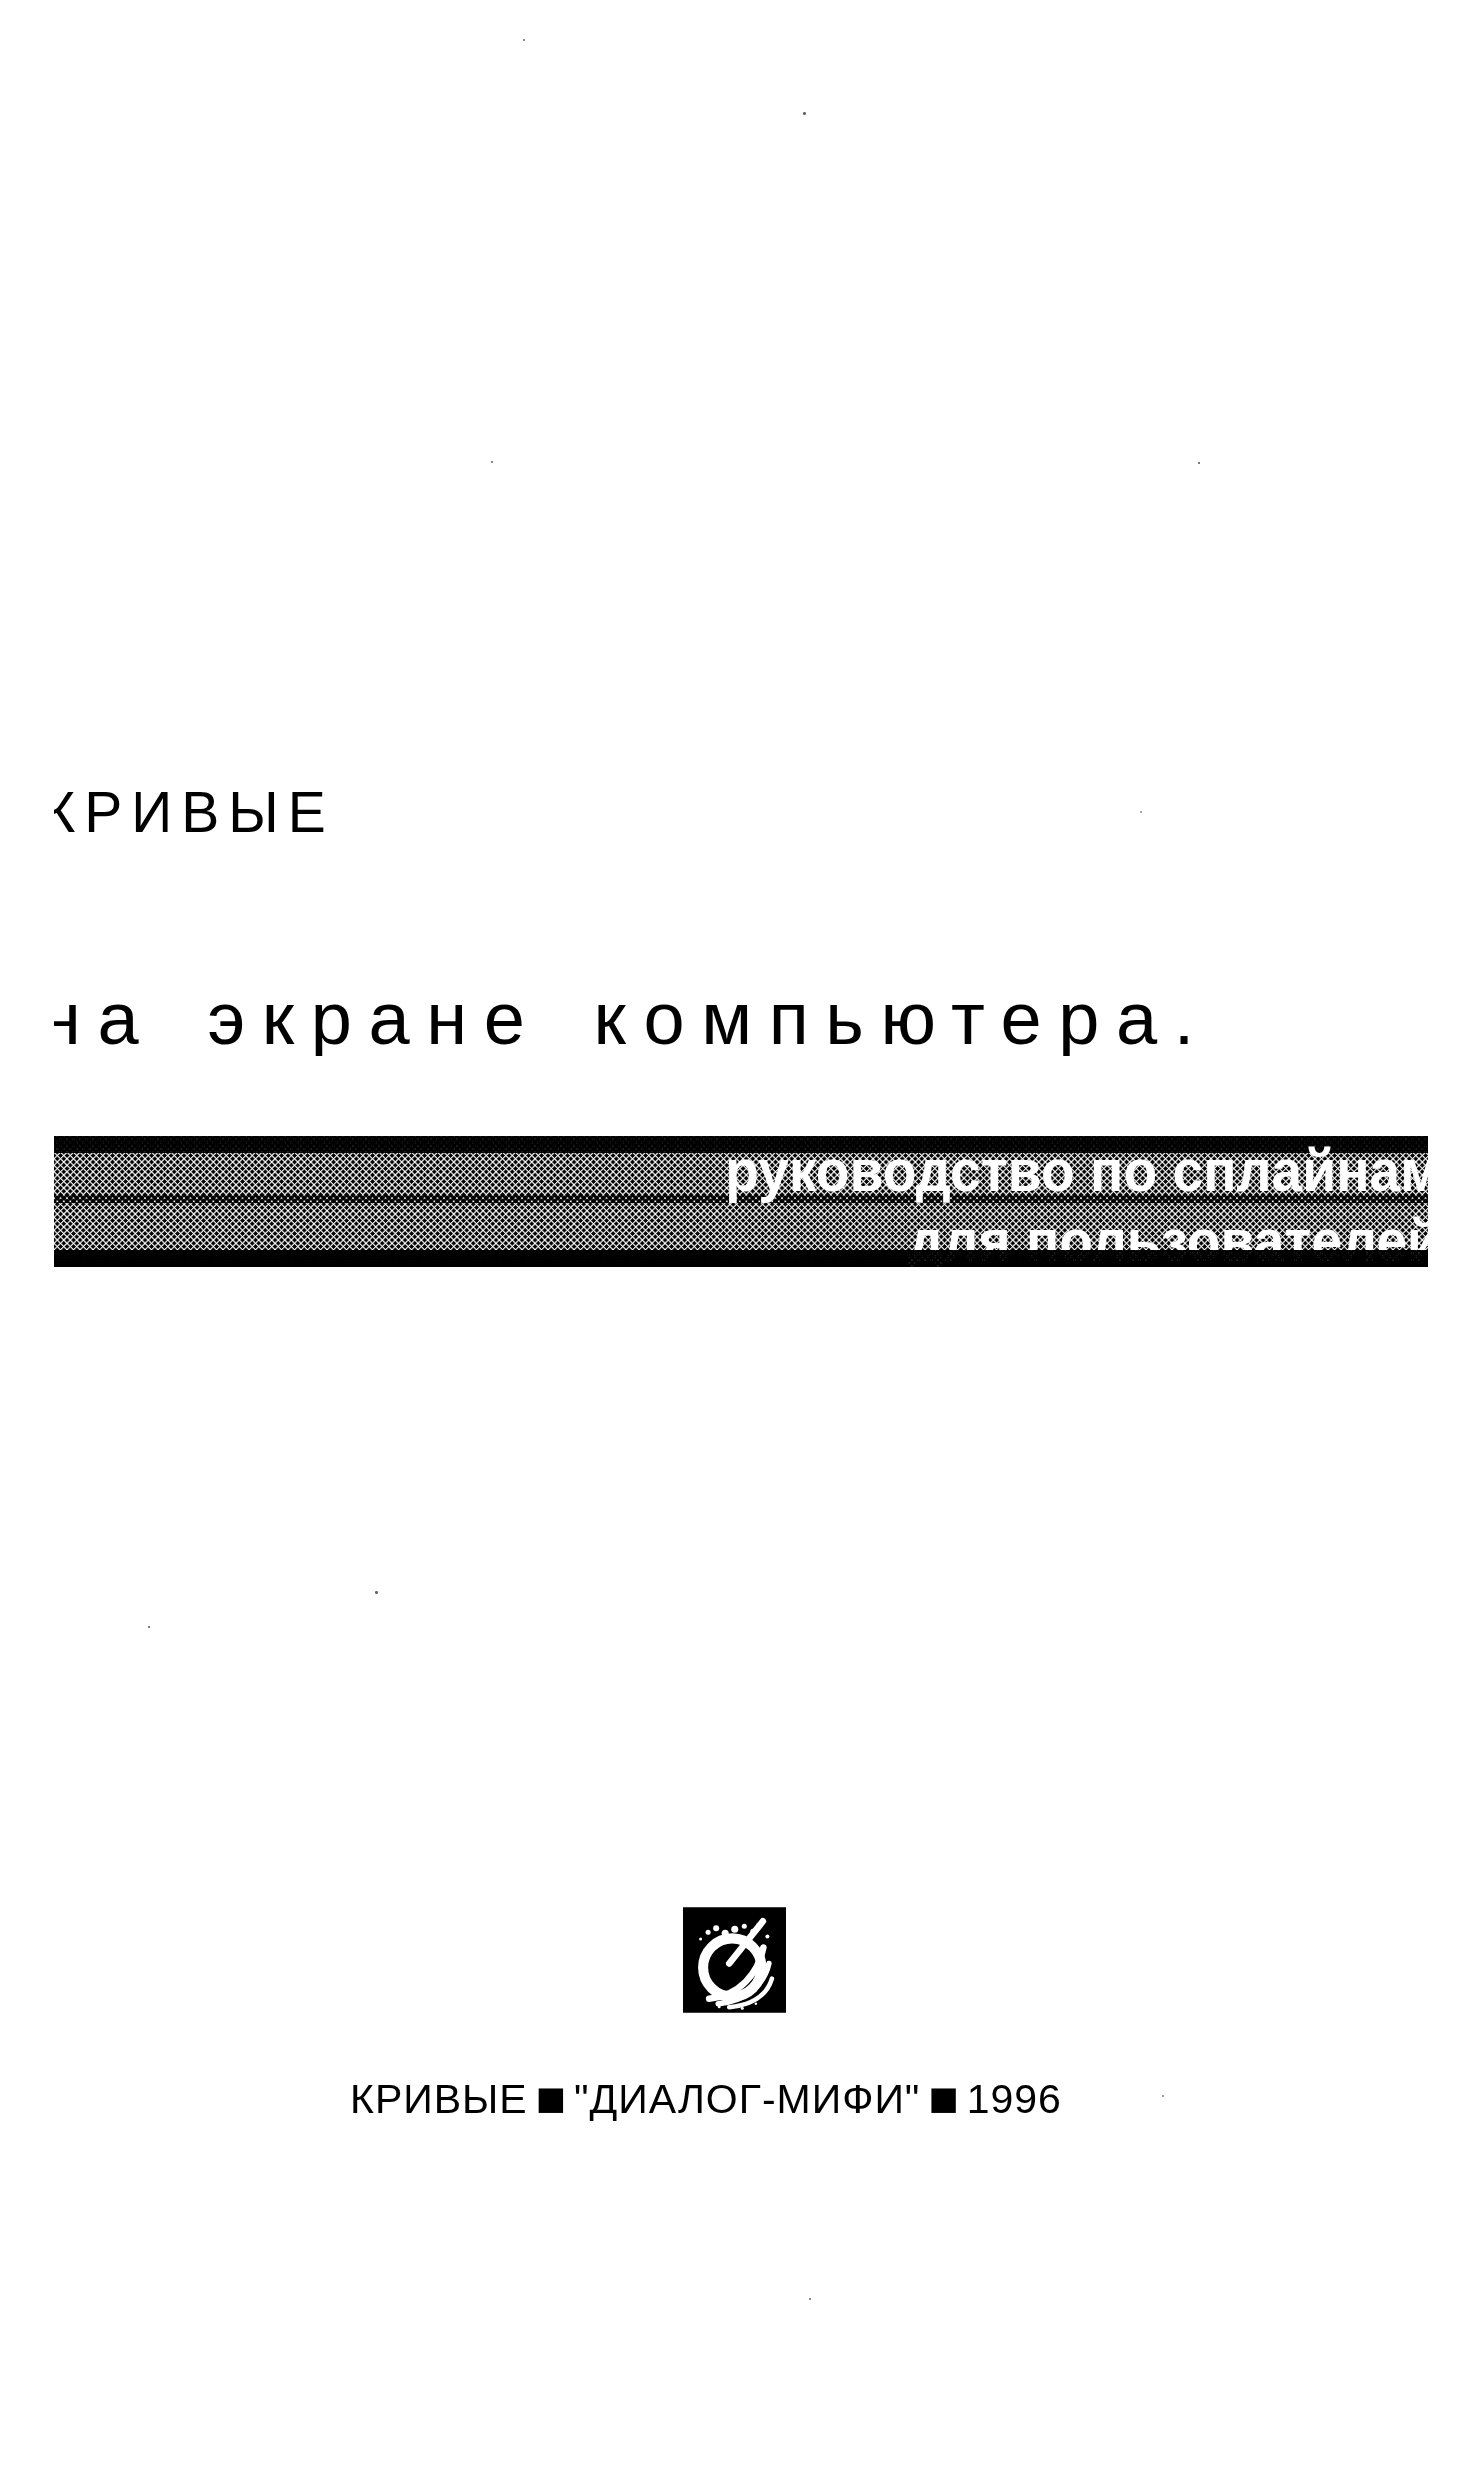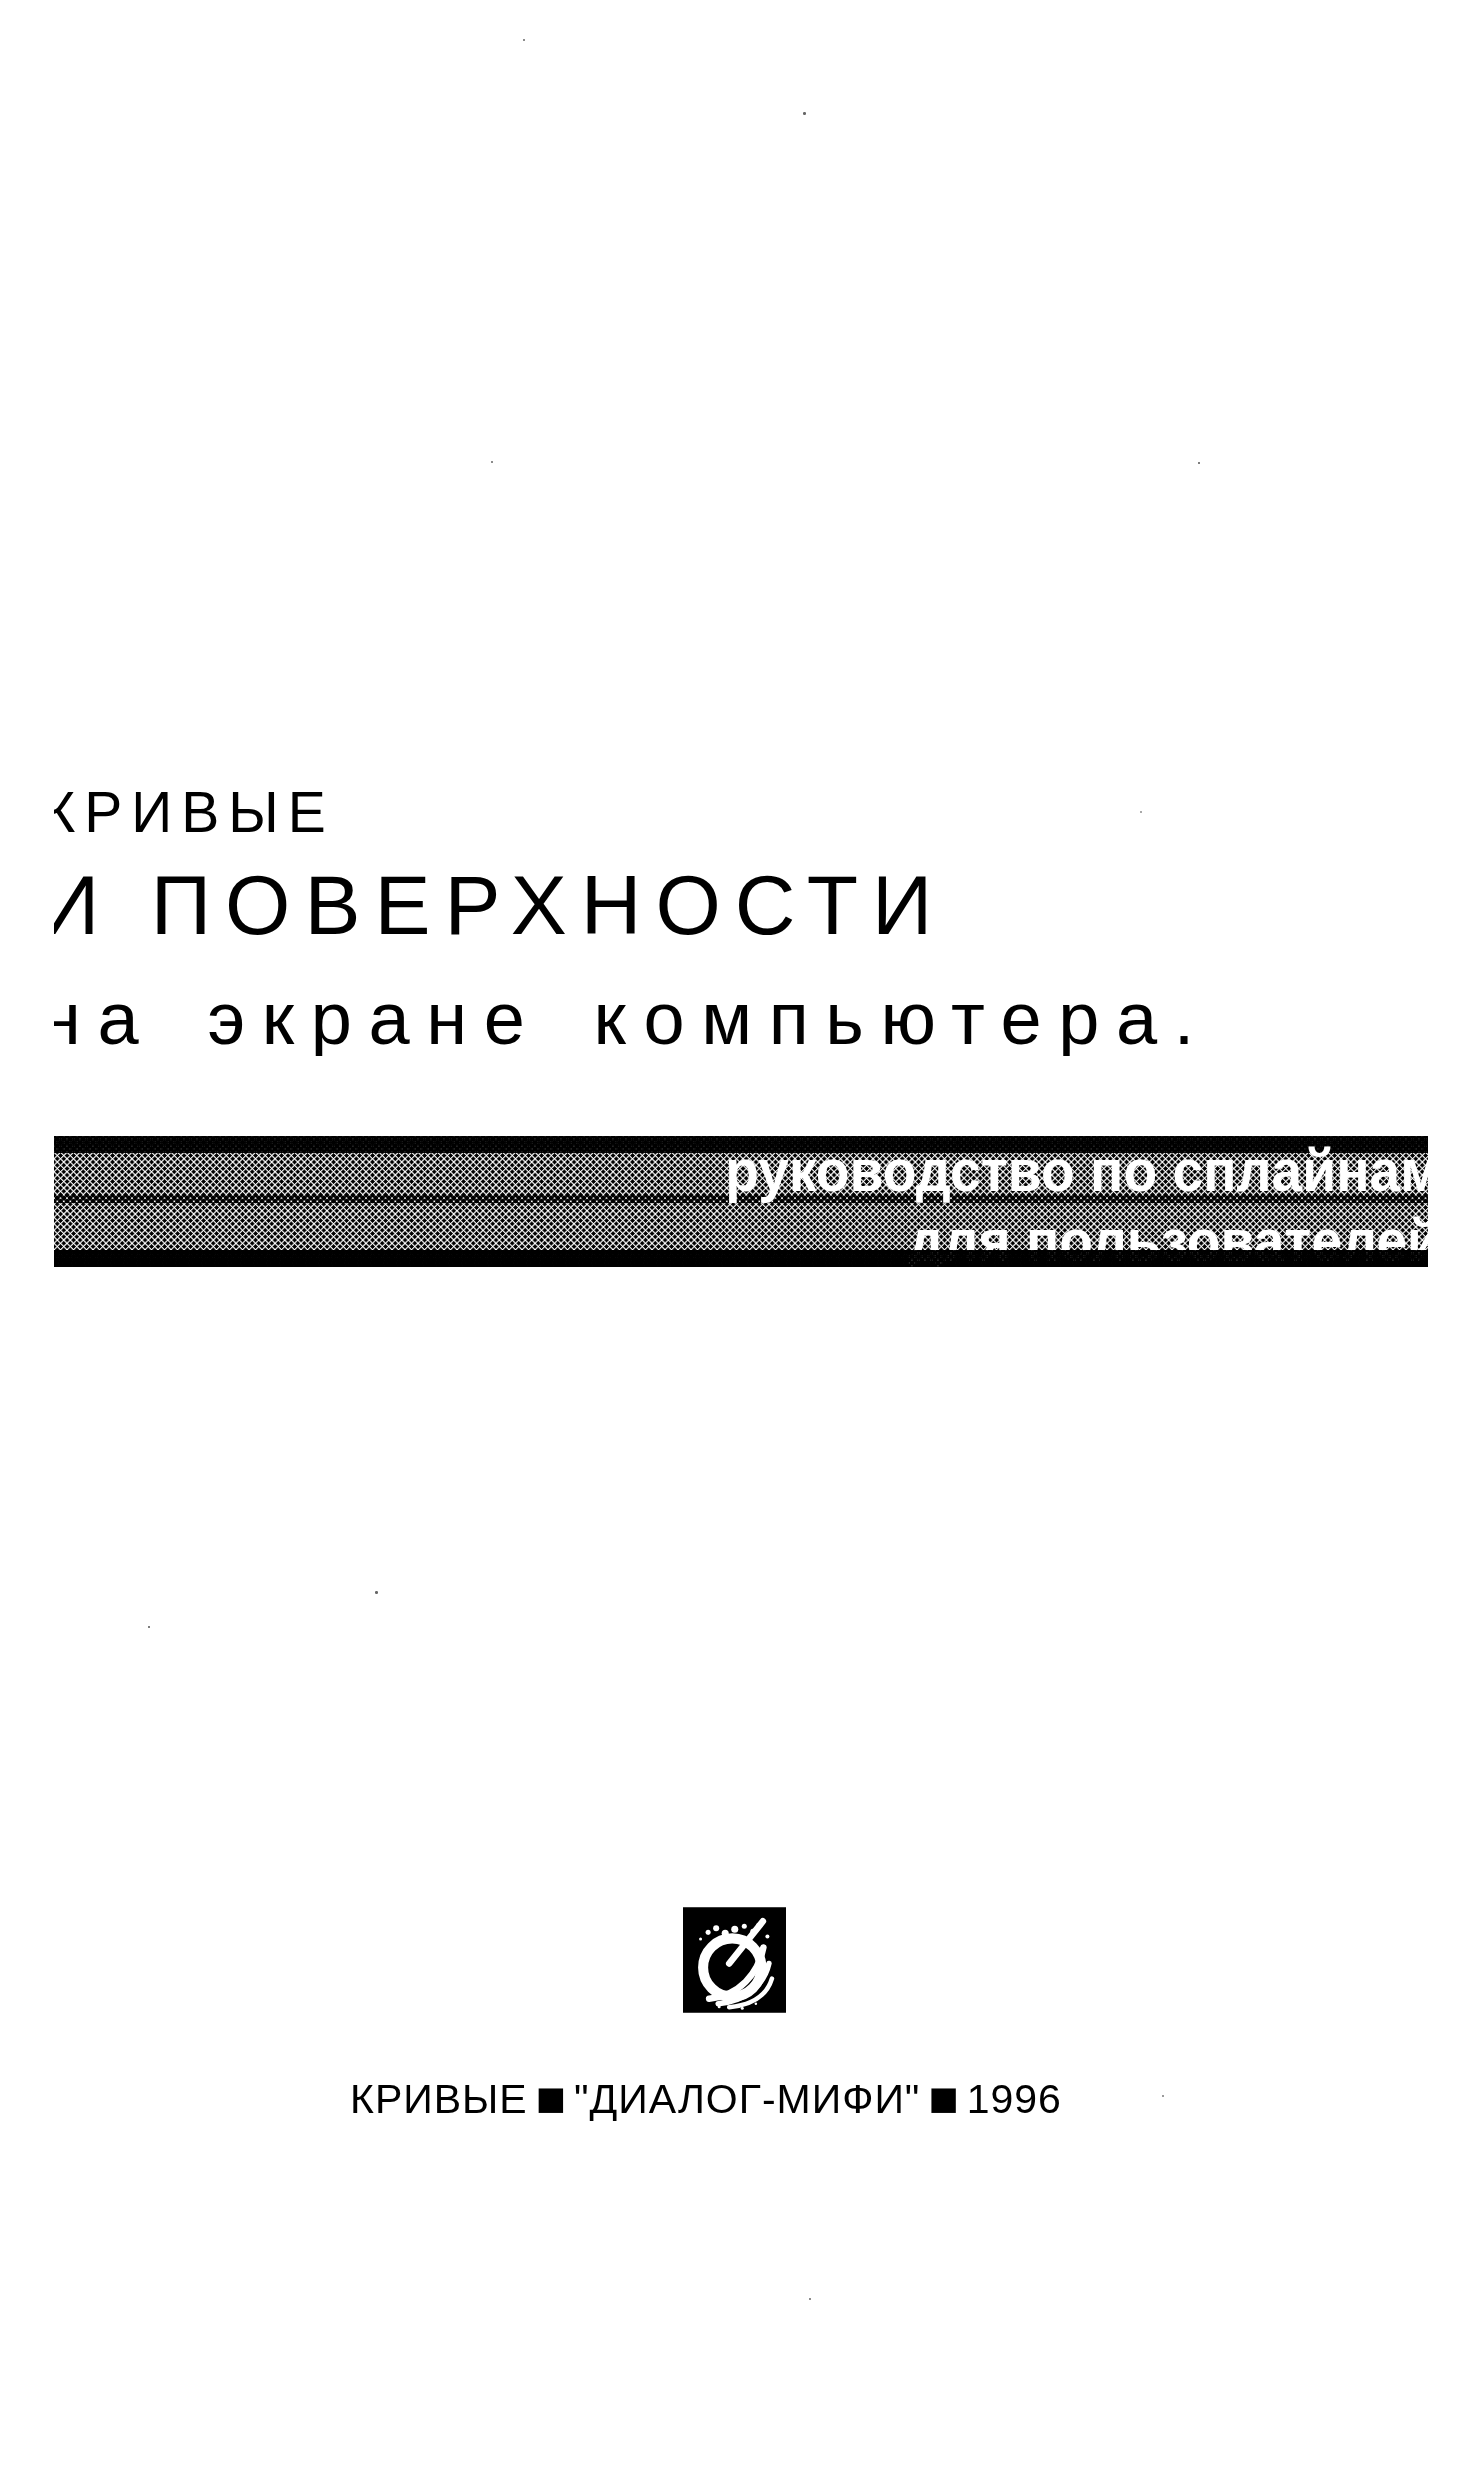--- a/index.html
+++ b/index.html
@@ -73,23 +73,20 @@
 </style>
 </head>
 <body>
 
 <div class="page">
 
 
   <div class="title-wrap tl1">
     <span>КРИВЫЕ</span>
   </div>
-  <div class="title-wrap tl2">
-    <span>И ПОВЕРХНОСТИ</span>
-  </div>
   <div class="title-wrap tl3">
     <span>на экране компьютера.</span>
   </div>
 
   <div class="banner">
     <div class="banner-streak"></div>
     <div class="banner-line b1">руководство по сплайнам</div>
     <div class="banner-line b2">для пользователей</div>
   </div>
 

